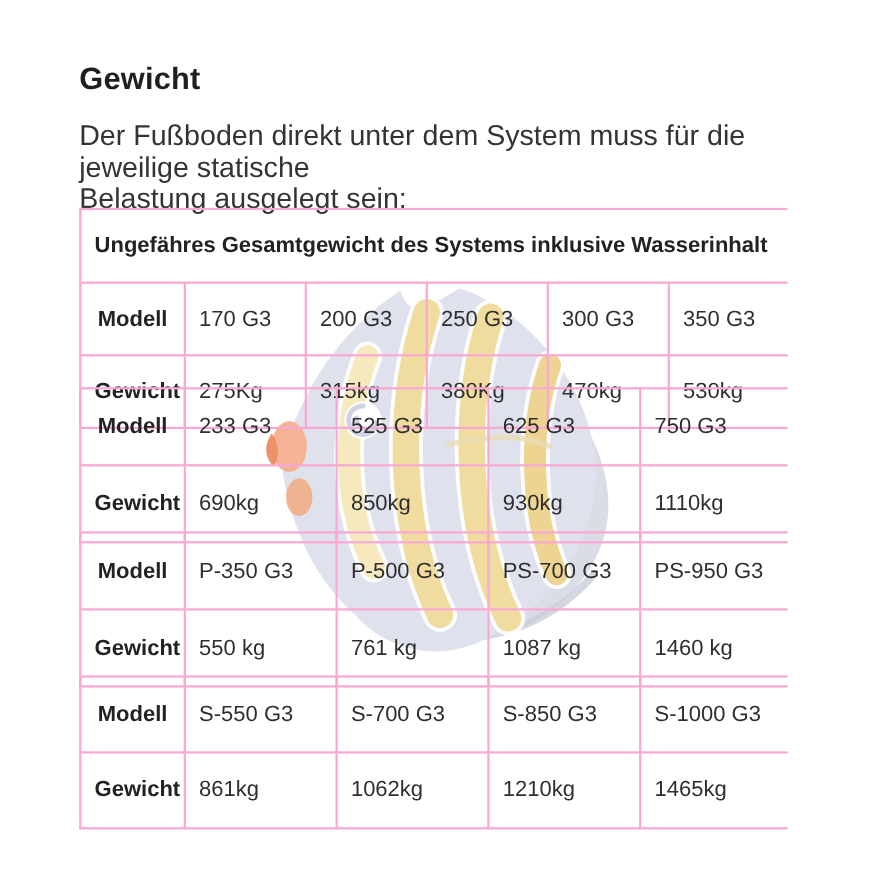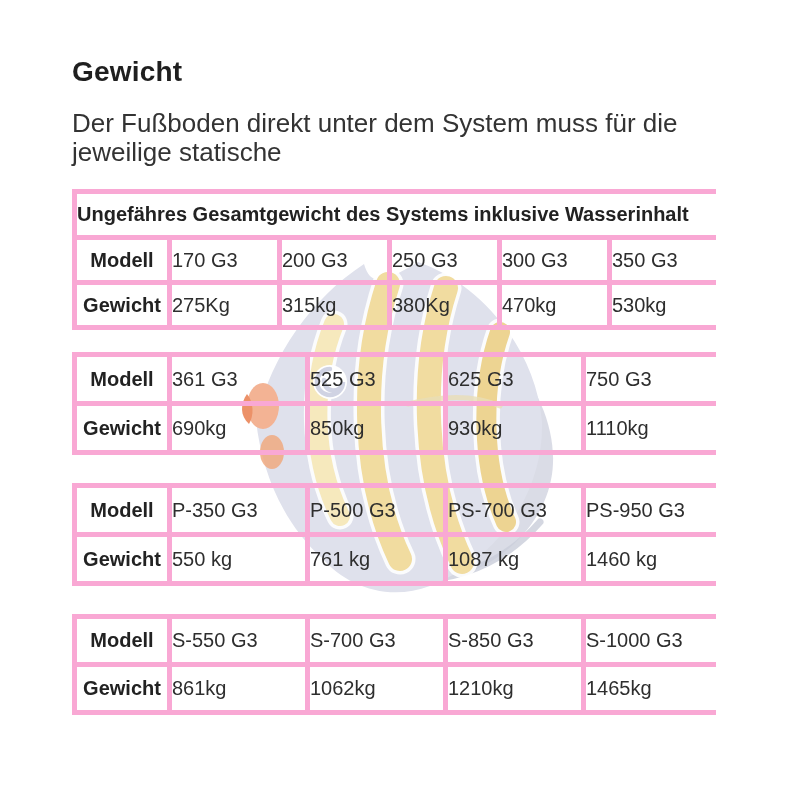--- a/index.html
+++ b/index.html
@@ -34,23 +34,23 @@
   table.dtable {
     position:absolute; left:72px;
     width:646px;
     border-collapse:collapse;
     table-layout:fixed;
     background:transparent;
     z-index:1;
     border:2px solid #2a2a2a;
   }
   table.dtable td, table.dtable th {
-    border:5px solid #f9a8d4;
+    border:2px solid #f9a8d4;
     font-size:20px;
-    padding:0;
+    padding:12px;
     background:transparent;
     overflow:hidden;
     white-space:nowrap;
   }
   .t1 { top:189px; }
   .t2 { top:352px; }
   .t3 { top:483px; }
   .t4 { top:614px; }
   .t1 td, .t1 th { height:40px; }
   .t1 th.caption { height:41px; }
@@ -101,20 +101,21 @@
 
       <circle cx="92" cy="128" r="17" fill="#ffffff"></circle>
       <path d="M 92 115 A 13 13 0 1 0 105 128 A 8 8 0 1 1 86 126" stroke="#d0d3e3" stroke-width="4.5" fill="none" stroke-linecap="round"></path>
     </svg>
   </div>
 
   <div class="title">Gewicht</div>
 
   <div class="intro">
     <span>Der Fußboden direkt unter dem System muss für die jeweilige statische</span><br>
+    <span>Belastung ausgelegt sein:</span>
   </div>
 
   <table class="dtable t1">
     <colgroup>
         <col style="width:95px">
         <col style="width:110px">
         <col style="width:110px">
         <col style="width:110px">
         <col style="width:110px">
         <col style="width:111px">
@@ -146,21 +147,21 @@
     <colgroup>
         <col style="width:95px">
         <col style="width:138px">
         <col style="width:138px">
         <col style="width:138px">
         <col style="width:137px">
       </colgroup>
     <tbody>
         <tr>
       <td class="lbl">Modell</td>
-      <td class="val">361 G3</td>
+      <td class="val">233 G3</td>
       <td class="val">525 G3</td>
       <td class="val">625 G3</td>
       <td class="val">750 G3</td>
     </tr>
     <tr>
       <td class="lbl">Gewicht</td>
       <td class="val">690kg</td>
       <td class="val">850kg</td>
       <td class="val">930kg</td>
       <td class="val">1110kg</td>

